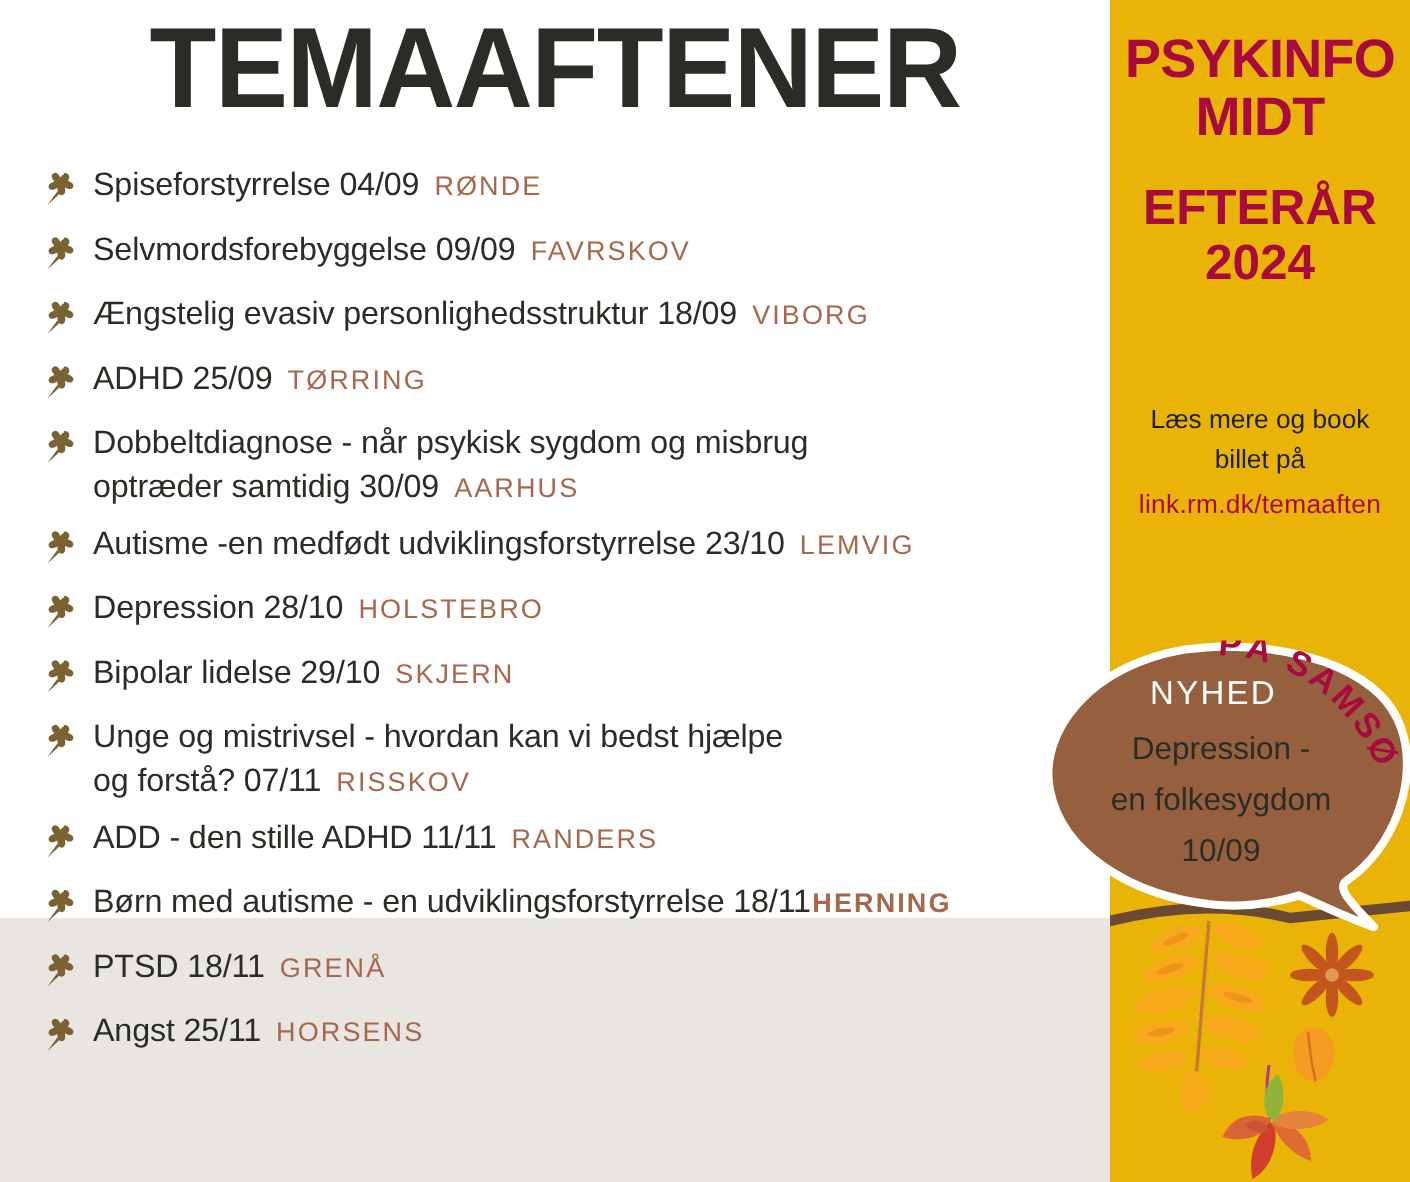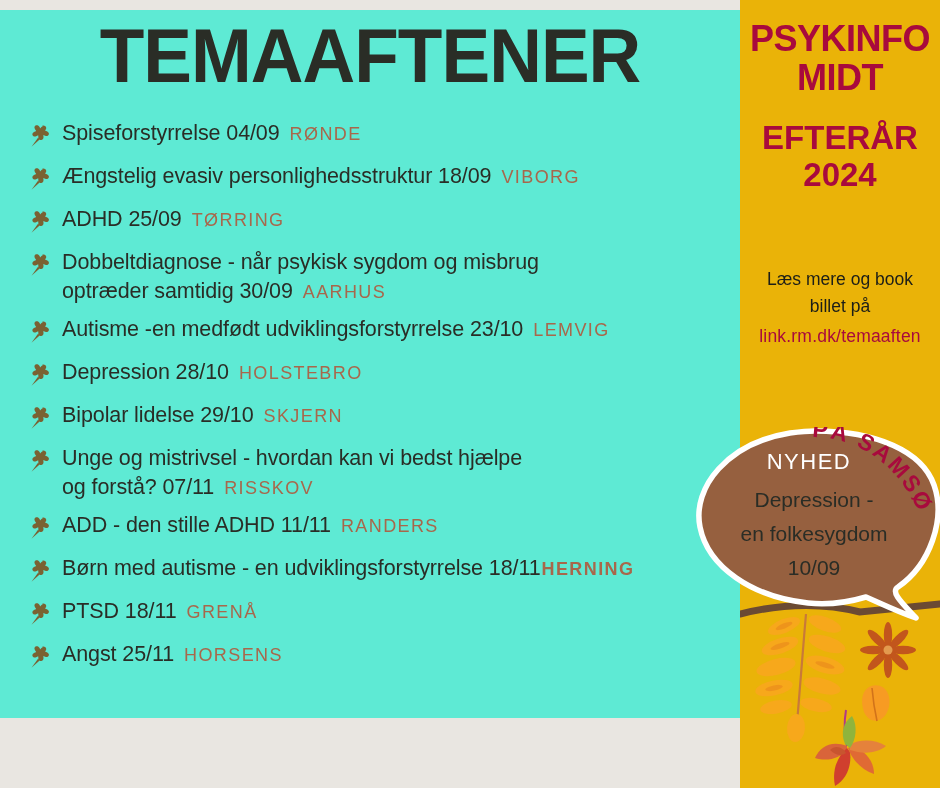--- a/index.html
+++ b/index.html
@@ -11,23 +11,22 @@
   }
   #poster{
     position:relative;
     width:940px;height:788px;
     background:#E9E6E1;
     overflow:hidden;
   }
 
   
   #left-col{
-    position:absolute;left:0;top:0;width:740px;height:708px;
-    background:#5eead4;
-    margin-top:10px;
+    position:absolute;left:0;top:0;width:740px;height:612px;
+    background:#ffffff;
   }
   #poster-title{
     position:absolute;left:0;top:6px;width:740px;
     text-align:center;
     font-family:"Liberation Sans", sans-serif;
     font-weight:bold;
     font-size:76px;
     letter-spacing:-1px;
     color:#2A2D26;
     transform:scaleX(0.96);
@@ -180,20 +179,33 @@
                 <path d="M16.5 5.5c1.6-.4 3.1.3 3.6 1.8.4 1.3-.2 2.4-1.1 3.1l2.3 1.1c1.4.7 2 2.1 1.4 3.3-.6 1.2-2.1 1.6-3.5 1l-1.9-.9.2 2.2c.1 1.6-.9 2.9-2.3 3-1.4.1-2.6-1-2.8-2.6l-.2-2.2-2.1 1c-1.4.6-2.9.2-3.5-1-.6-1.2 0-2.6 1.4-3.3l2.2-1-1.2-1.8c-.9-1.3-.7-2.9.5-3.6 1.2-.8 2.8-.3 3.7 1l1.2 1.8c.4-1 1.1-1.7 2.1-1.9z"></path>
                 <path d="M12.2 17.6 L5.5 26.8 L13.6 19.4 Z"></path>
               </g>
             </svg>
         </span>
         <span class="event-text">
           <span class="line"><span>Spiseforstyrrelse 04/09</span><span class="city">RØNDE</span></span>
         </span>
       </div>
 
+      <div class="event-row">
+        <span class="pin-icon">
+          <svg width="30" height="30" viewBox="0 0 30 30">
+              <g fill="#7A6232">
+                <path d="M16.5 5.5c1.6-.4 3.1.3 3.6 1.8.4 1.3-.2 2.4-1.1 3.1l2.3 1.1c1.4.7 2 2.1 1.4 3.3-.6 1.2-2.1 1.6-3.5 1l-1.9-.9.2 2.2c.1 1.6-.9 2.9-2.3 3-1.4.1-2.6-1-2.8-2.6l-.2-2.2-2.1 1c-1.4.6-2.9.2-3.5-1-.6-1.2 0-2.6 1.4-3.3l2.2-1-1.2-1.8c-.9-1.3-.7-2.9.5-3.6 1.2-.8 2.8-.3 3.7 1l1.2 1.8c.4-1 1.1-1.7 2.1-1.9z"></path>
+                <path d="M12.2 17.6 L5.5 26.8 L13.6 19.4 Z"></path>
+              </g>
+            </svg>
+        </span>
+        <span class="event-text">
+          <span class="line"><span>Selvmordsforebyggelse 09/09</span><span class="city">FAVRSKOV</span></span>
+        </span>
+      </div>
 
       <div class="event-row">
         <span class="pin-icon">
           <svg width="30" height="30" viewBox="0 0 30 30">
               <g fill="#7A6232">
                 <path d="M16.5 5.5c1.6-.4 3.1.3 3.6 1.8.4 1.3-.2 2.4-1.1 3.1l2.3 1.1c1.4.7 2 2.1 1.4 3.3-.6 1.2-2.1 1.6-3.5 1l-1.9-.9.2 2.2c.1 1.6-.9 2.9-2.3 3-1.4.1-2.6-1-2.8-2.6l-.2-2.2-2.1 1c-1.4.6-2.9.2-3.5-1-.6-1.2 0-2.6 1.4-3.3l2.2-1-1.2-1.8c-.9-1.3-.7-2.9.5-3.6 1.2-.8 2.8-.3 3.7 1l1.2 1.8c.4-1 1.1-1.7 2.1-1.9z"></path>
                 <path d="M12.2 17.6 L5.5 26.8 L13.6 19.4 Z"></path>
               </g>
             </svg>
         </span>

